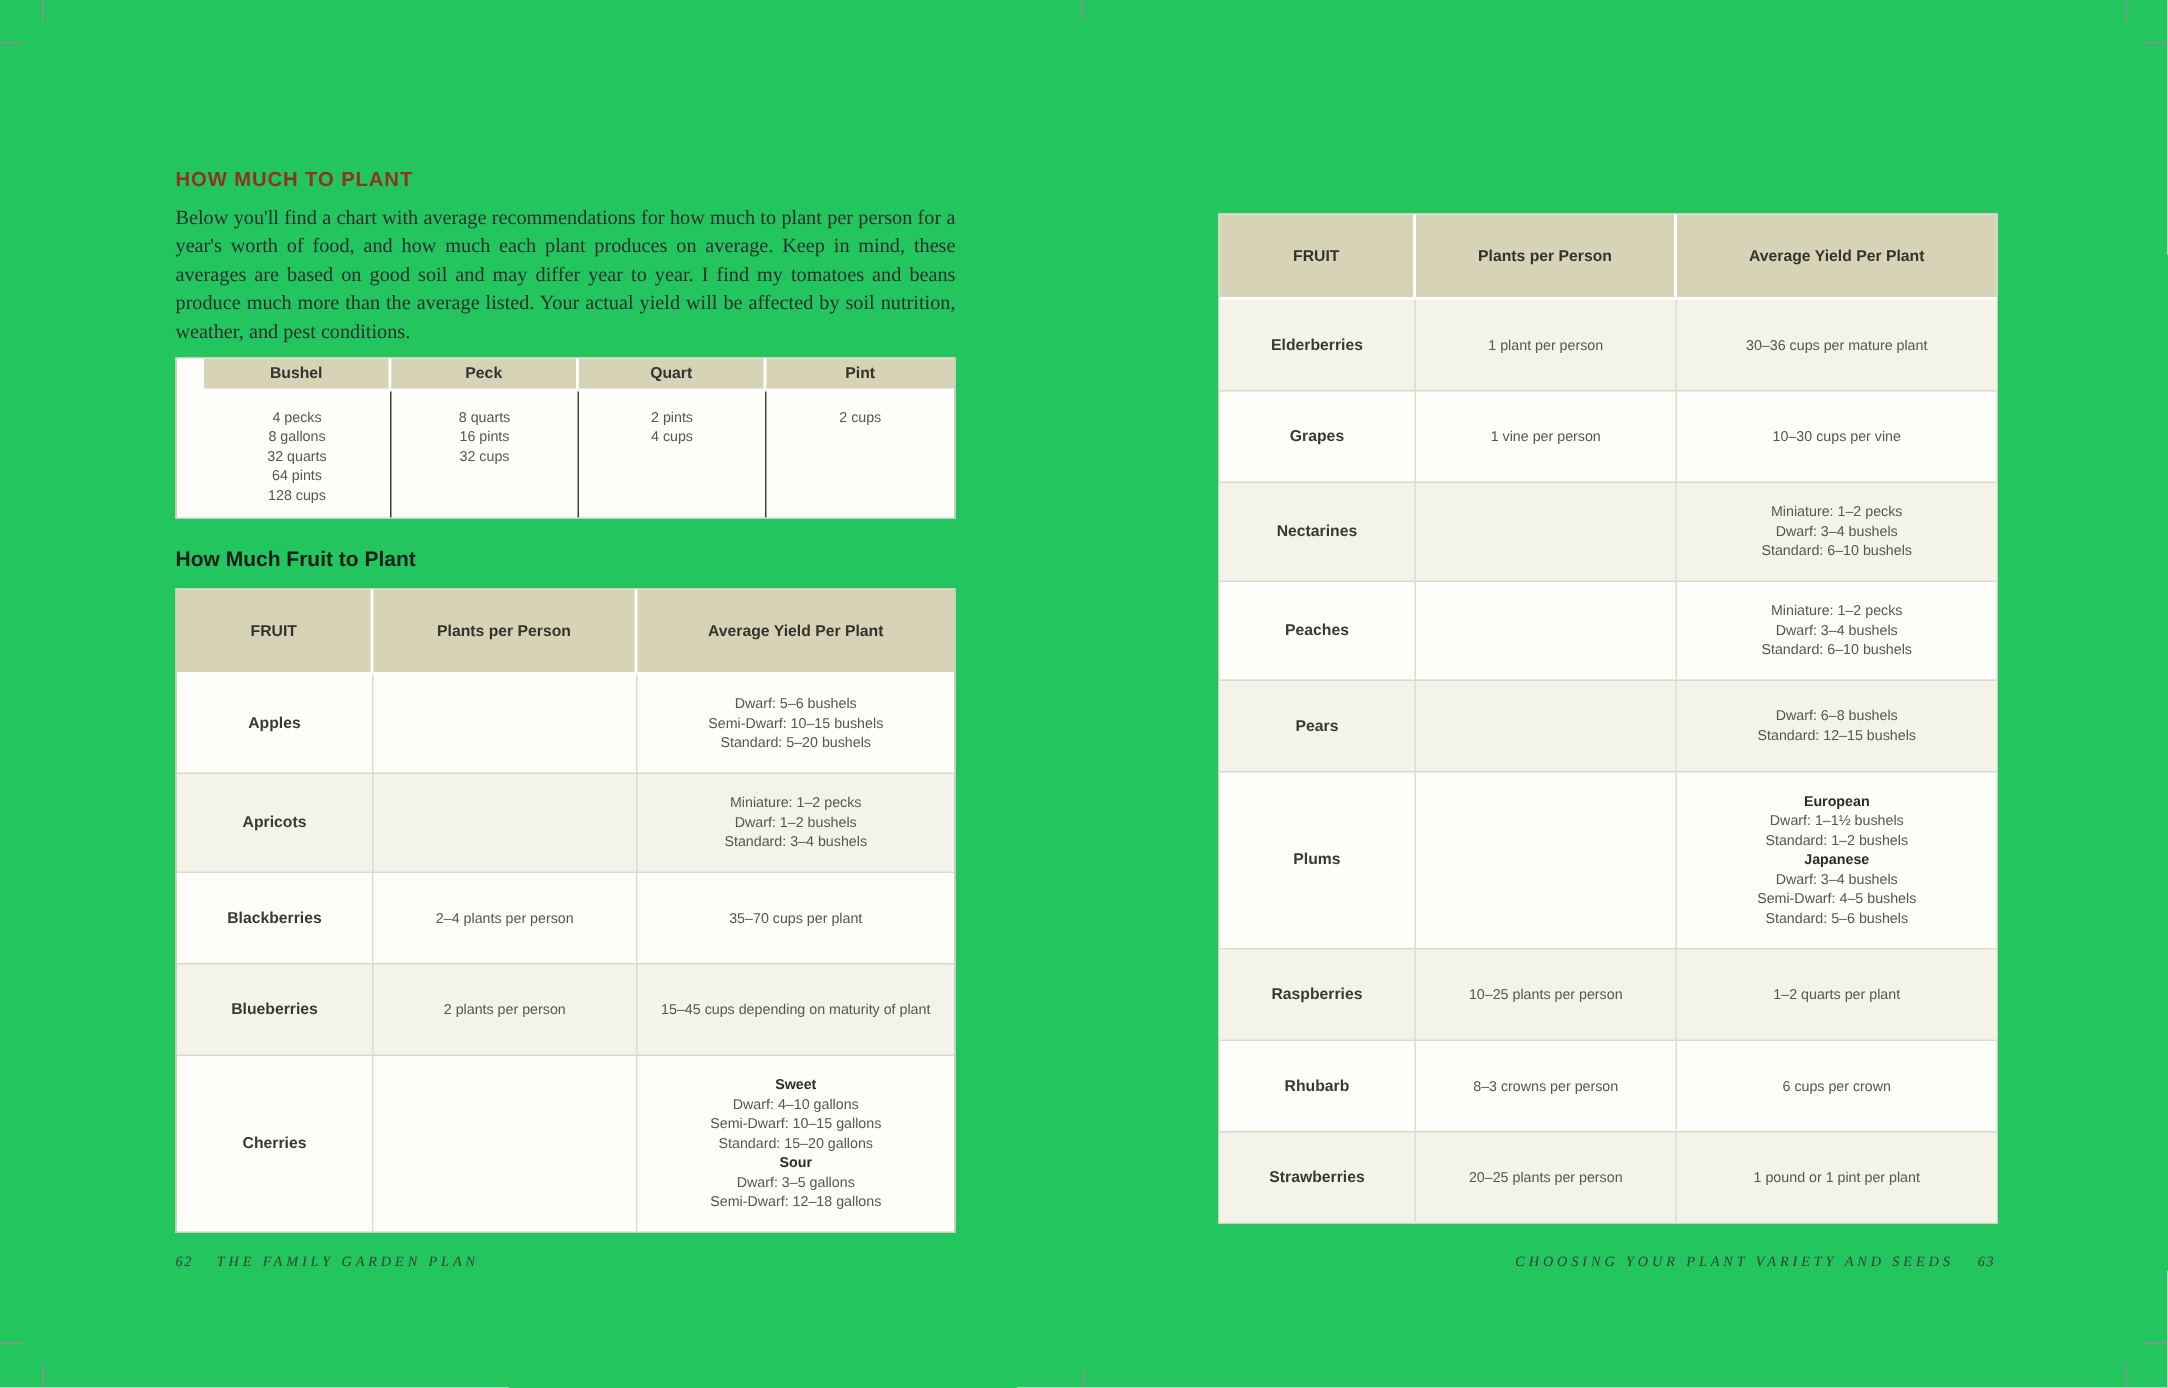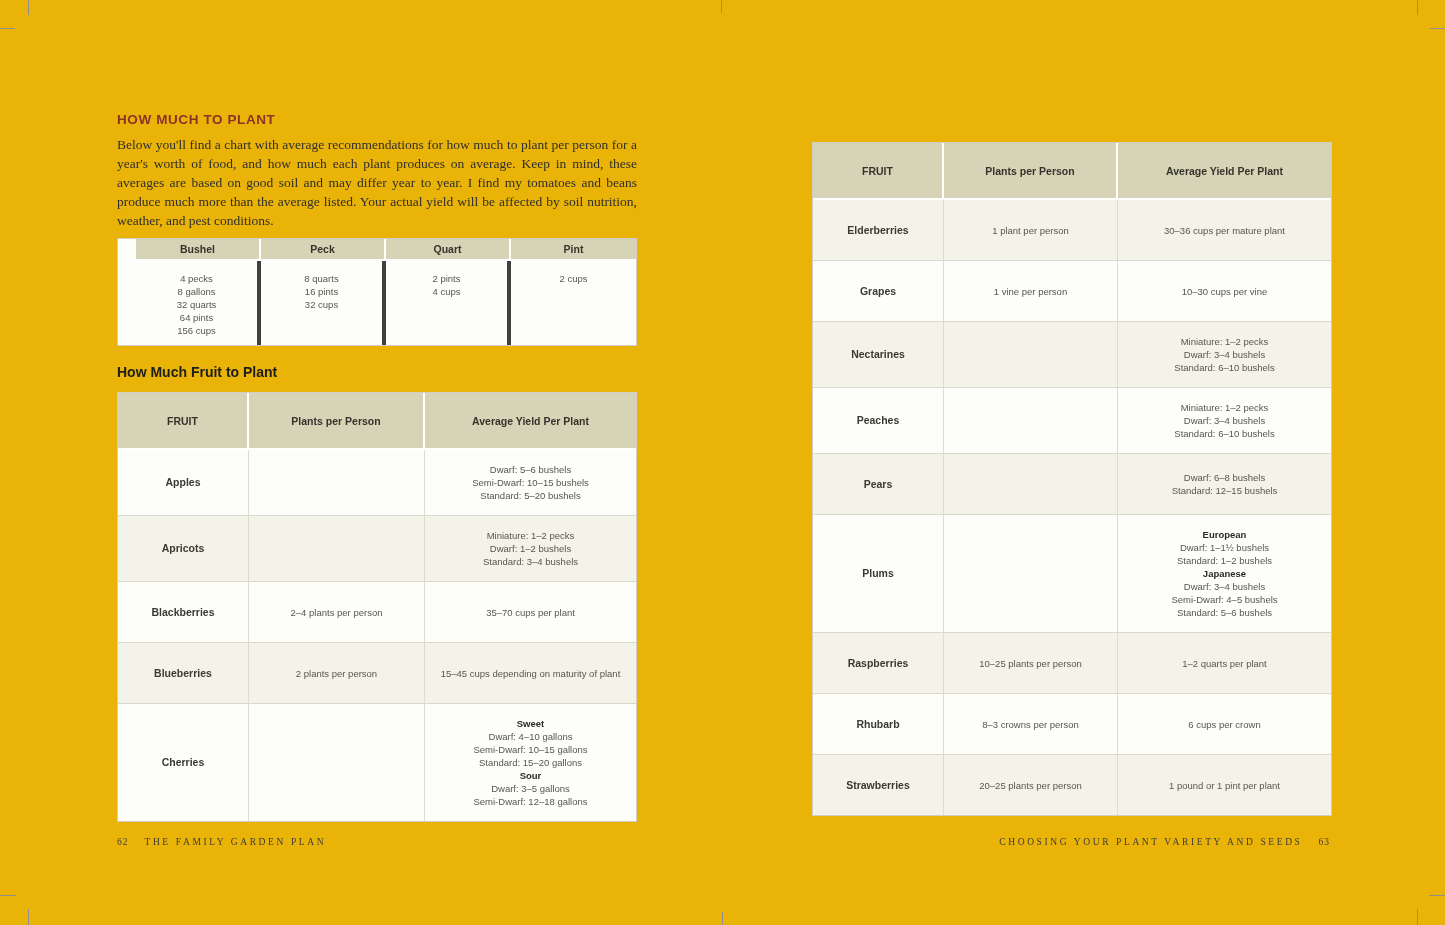--- a/index.html
+++ b/index.html
@@ -1,17 +1,17 @@
 <!DOCTYPE html>
 <html><head>
 <meta charset="utf-8">
 <style>
   html,body{margin:0;padding:0;background:#ffffff;}
   #canvas{
-    position:relative;width:1445px;height:925px;background:#eab308;overflow:hidden;
+    position:relative;width:1445px;height:925px;background:#22c55e;overflow:hidden;
     font-family:"Liberation Sans", sans-serif;
   }
   
   .crop{position:absolute;background:#8f8f8f;}
   
   .left-page{position:absolute;left:117px;top:112px;width:520px;}
   .section-title{
     font-size:13.5px;font-weight:bold;letter-spacing:.6px;color:#8c3326;
   }
   .intro{
@@ -24,21 +24,21 @@
   .conv-head .hcell{
     background:#d6d3b6;height:20px;display:flex;align-items:center;justify-content:center;
     font-size:10.5px;font-weight:bold;color:#34342d;
   }
   .conv-head .hcell:not(:last-child){border-right:2px solid #ffffff;}
   .conv-head{border-bottom:2px solid #ffffff;}
   .conv-body{display:grid;grid-template-columns:1fr 1fr 1fr 1fr;min-height:78px;}
   .conv-body .bcell{
     padding:11px 4px 8px 4px;text-align:center;font-size:9.5px;line-height:13px;color:#57574f;
   }
-  .conv-body .bcell:not(:last-child){border-right:4px solid #404040;}
+  .conv-body .bcell:not(:last-child){border-right:1px solid #404040;}
   
   .fruit-heading{margin-top:18px;font-size:14px;font-weight:bold;color:#1e1e1c;}
   
   .fruit-table{border:1px solid #cfcec0;background:#fdfdfa;}
   .ft-left{margin-top:12px;}
   .ft-right{position:absolute;left:812px;top:142px;width:518px;}
   .ft-head{display:grid;border-bottom:2px solid #ffffff;}
   .ft-left .ft-head, .ft-left .frow{grid-template-columns:131px 176px 1fr;}
   .ft-right .ft-head, .ft-right .frow{grid-template-columns:131px 174px 1fr;}
   .ft-head .hcell{
@@ -53,21 +53,21 @@
     display:flex;flex-direction:column;align-items:center;justify-content:center;
     text-align:center;padding:13px 14px;font-size:9.5px;line-height:13px;color:#57574f;
   }
   .frow .cell:not(:last-child){border-right:1px solid #dddcd0;}
   .frow .cell.fruit{font-size:10.5px;font-weight:bold;color:#3a3a33;}
   .yline{display:block;}
   .ybold{font-weight:bold;color:#2c2c27;}
   
   .footer{
     position:absolute;top:837px;font-family:"Liberation Serif", serif;font-size:9.5px;
-    letter-spacing:2.6px;color:#3c3c3a;white-space:nowrap;
+    letter-spacing:2.6px;color:#3c3c3a;white-space:nowrap;font-style:italic;
   }
   .footer-left{left:117px;}
   .footer-right{right:115px;margin-left:26px;}
   .footer .pgnum{letter-spacing:1px;}
   .footer-left .pgnum{margin-right:16px;}
   .footer-right .pgnum{margin-left:16px;}
 </style>
 </head>
 <body>
 
@@ -94,21 +94,21 @@
         <div class="hcell">Peck</div>
         <div class="hcell">Quart</div>
         <div class="hcell">Pint</div>
       </div>
       <div class="conv-body" id="conv-body">
           <div class="bcell">
             <div class="yline">4 pecks</div>
             <div class="yline">8 gallons</div>
             <div class="yline">32 quarts</div>
             <div class="yline">64 pints</div>
-            <div class="yline">156 cups</div>
+            <div class="yline">128 cups</div>
           </div>
           <div class="bcell">
             <div class="yline">8 quarts</div>
             <div class="yline">16 pints</div>
             <div class="yline">32 cups</div>
           </div>
           <div class="bcell">
             <div class="yline">2 pints</div>
             <div class="yline">4 cups</div>
           </div>

